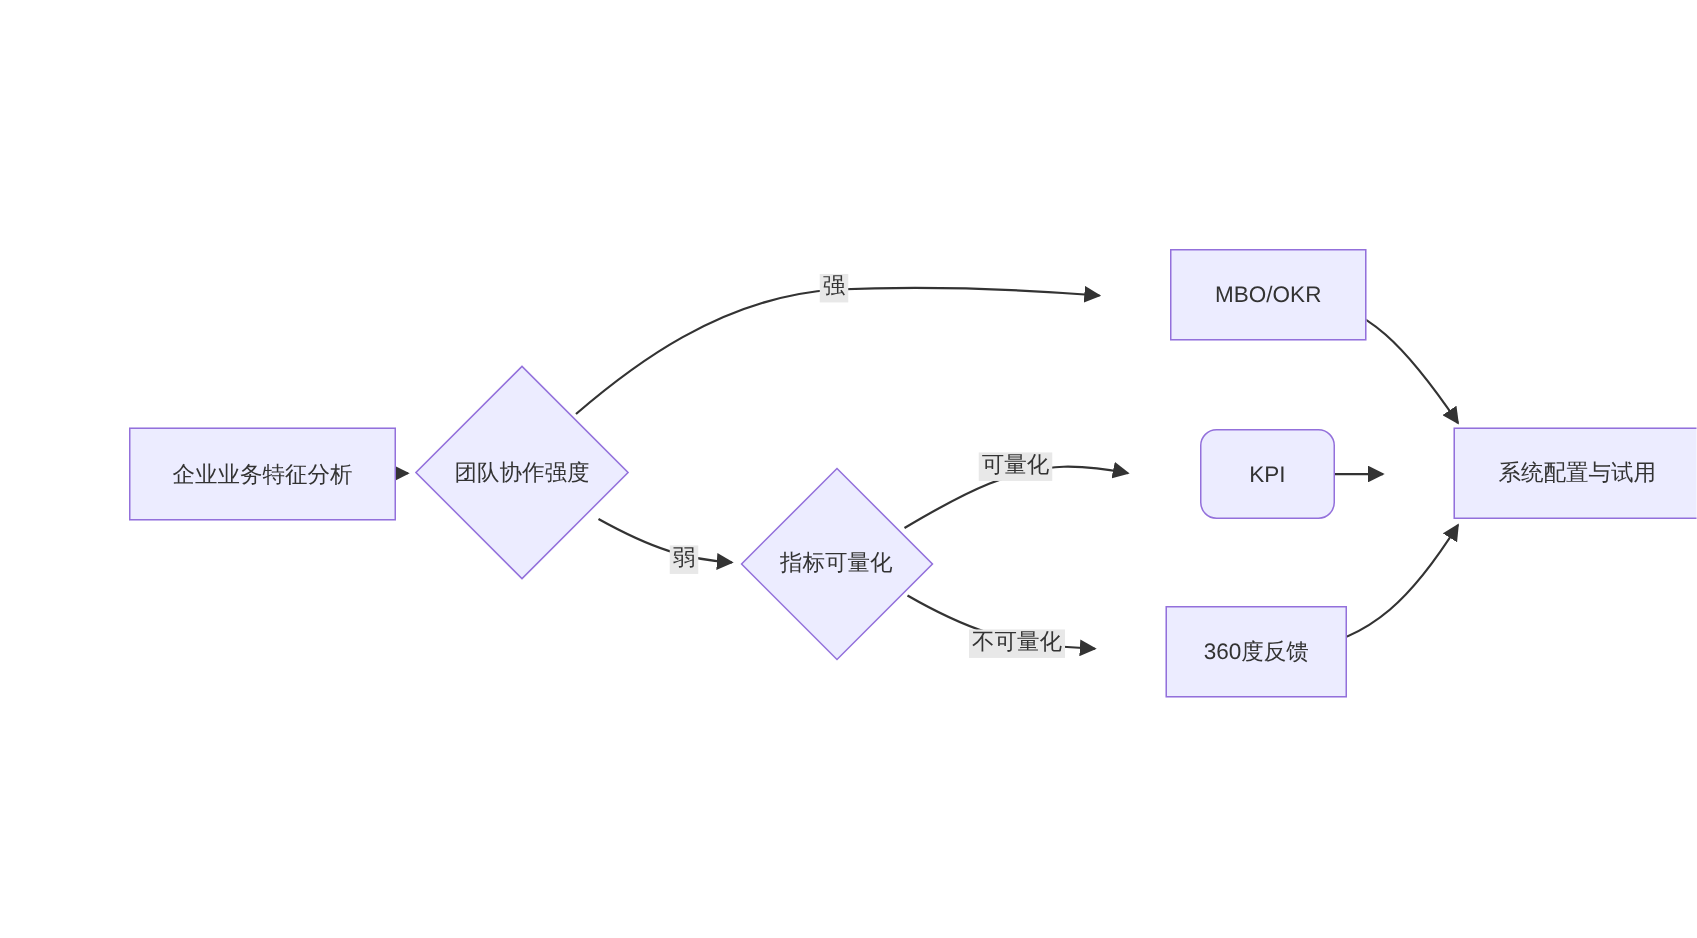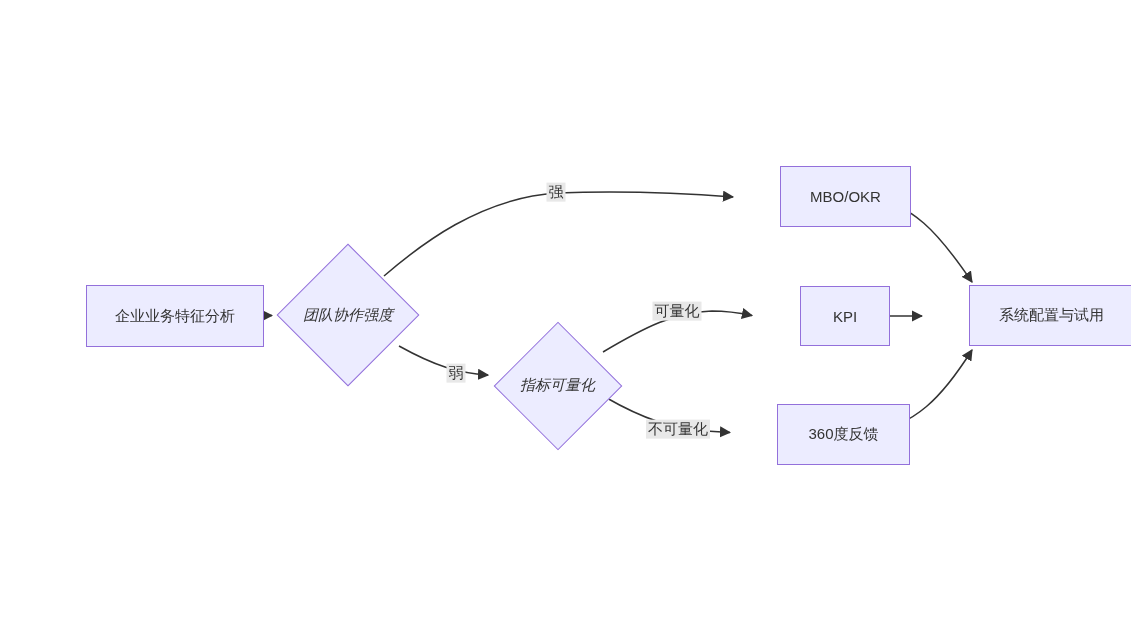--- a/index.html
+++ b/index.html
@@ -13,38 +13,38 @@
   *{margin:0;padding:0;box-sizing:border-box;}
   html,body{width:1131px;height:625px;background:var(--background);overflow:hidden;
     font-family:"Liberation Sans","DejaVu Sans",sans-serif;}
   .canvas{position:relative;width:1131px;height:625px;background:var(--background);}
   .edge-layer{position:absolute;left:0;top:0;width:1131px;height:625px;}
   .edge{stroke:var(--edge-color);stroke-width:1.5;fill:none;}
 
   .node{position:absolute;display:flex;align-items:center;justify-content:center;
     font-size:15px;color:var(--text-color);text-align:center;}
   .node-rect{background:var(--node-fill);border:1.3px solid var(--node-border);margin-left:44px;}
-  .node-diamond{background:transparent;font-style:italic;}
+  .node-diamond{background:transparent;}
   .diamond-shape{position:absolute;left:50%;top:50%;transform:translate(-50%,-50%) rotate(45deg);
     background:var(--node-fill);border:1.3px solid var(--node-border);}
   .diamond-label{position:relative;z-index:2;}
 
   .edge-label{position:absolute;transform:translate(-50%,-50%);font-size:15px;
     color:var(--text-color);background:var(--edge-label-bg);padding:0 2px;line-height:1.25;
     white-space:nowrap;z-index:3;}
 
   
   #node-A{left:42px;top:285px;width:178px;height:62px;}
   #node-B{left:276px;top:243px;width:144px;height:144px;}
   #node-B .diamond-shape{width:101px;height:101px;}
   #node-C{left:736px;top:166px;width:131px;height:61px;}
-  #node-D{left:493px;top:321px;width:129px;height:129px;}
+  #node-D{left:493px;top:311px;width:129px;height:129px;}
   #node-D .diamond-shape{width:91px;height:91px;}
-  #node-E{left:756px;top:286px;width:90px;height:60px;}
-  #node-F{left:733px;top:404px;width:133px;height:61px;}
+  #node-E{left:756px;top:286px;width:90px;height:60px;border-radius:11px;}
+  #node-F{left:733px;top:404px;width:121px;height:61px;}
   #node-G{left:925px;top:285px;width:165px;height:61px;text-align:center;}
 
   
   #edge-label-strong{left:556px;top:192px;}
   #edge-label-weak{left:456px;top:373px;}
   #edge-label-quantifiable{left:677px;top:311px;text-align:right;}
   #edge-label-not-quantifiable{left:678px;top:429px;text-align:right;}
 </style>
 </head>
 <body>

